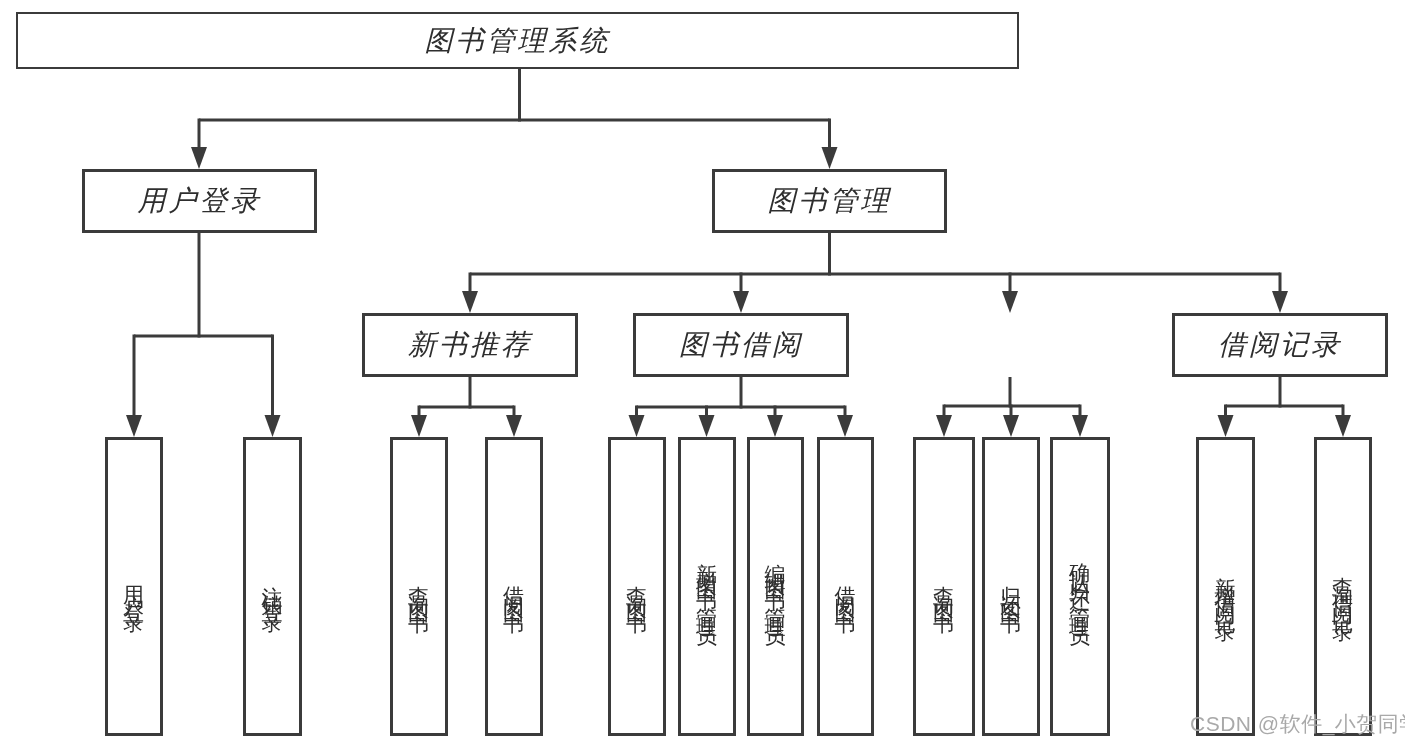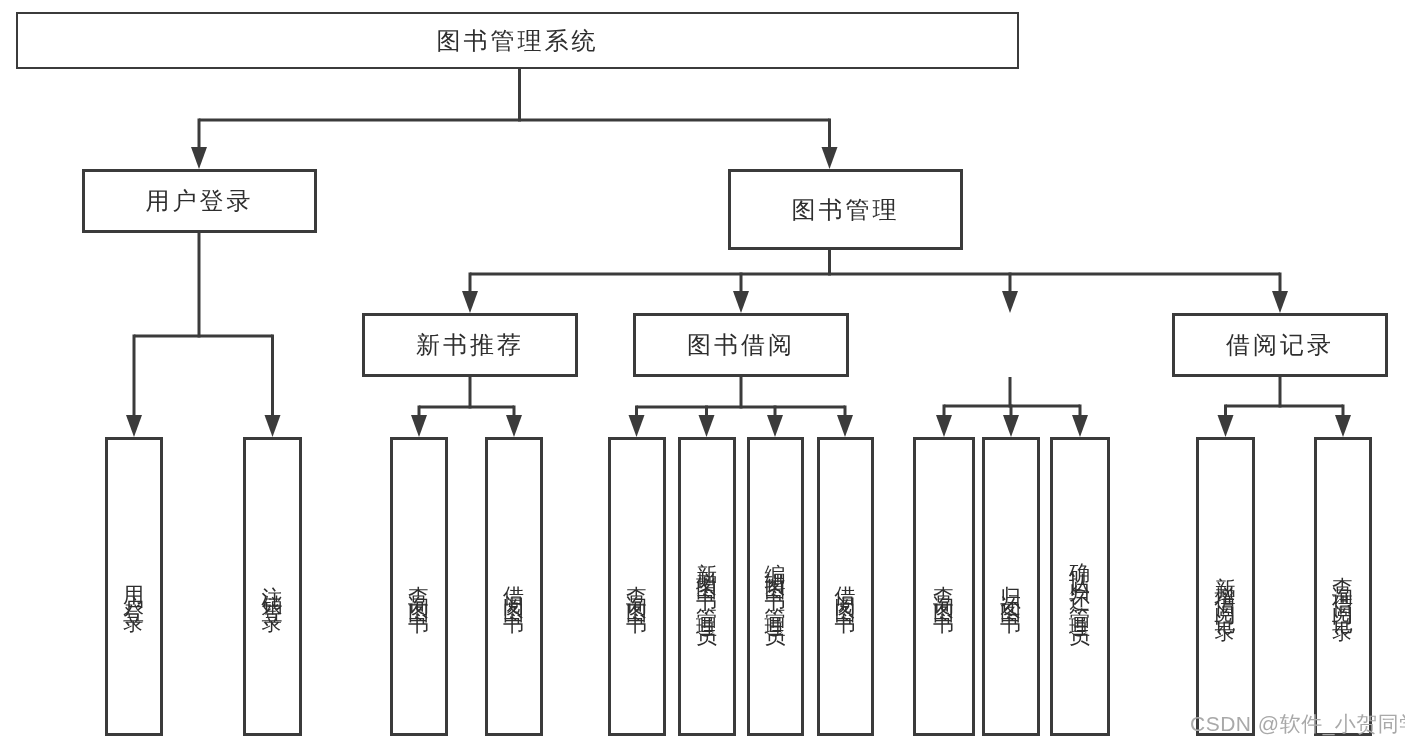--- a/index.html
+++ b/index.html
@@ -18,28 +18,29 @@
   .connectors{position:absolute;left:0;top:0;}
   .node{
     position:absolute;
     background:#ffffff;
     border:3px solid var(--line);
     box-sizing:border-box;
     display:flex;align-items:center;justify-content:center;
     z-index:2;
   }
   .node .hlabel{
-    font-size:24px;
+    font-size:28px;
     letter-spacing:3px;
     white-space:nowrap;
     color:var(--text);
+    font-style:italic;
   }
   .root{left:16px;top:12px;width:1003px;height:57px;border-width:2px;}
   .lvl2a{left:82px;top:169px;width:235px;height:64px;}
-  .lvl2b{left:728px;top:169px;width:235px;height:81px;}
+  .lvl2b{left:712px;top:169px;width:235px;height:64px;}
   .lvl3{top:313px;width:216px;height:64px;}
   .l3a{left:362px;} .l3b{left:633px;} .l3c{left:902px;} .l3d{left:1172px;}
   .leaf{top:437px;height:299px;}
   .leaf .vlabel{
     writing-mode:vertical-rl;
     font-size:21px;
     letter-spacing:9px;
     line-height:1;
     color:var(--text);
   }

